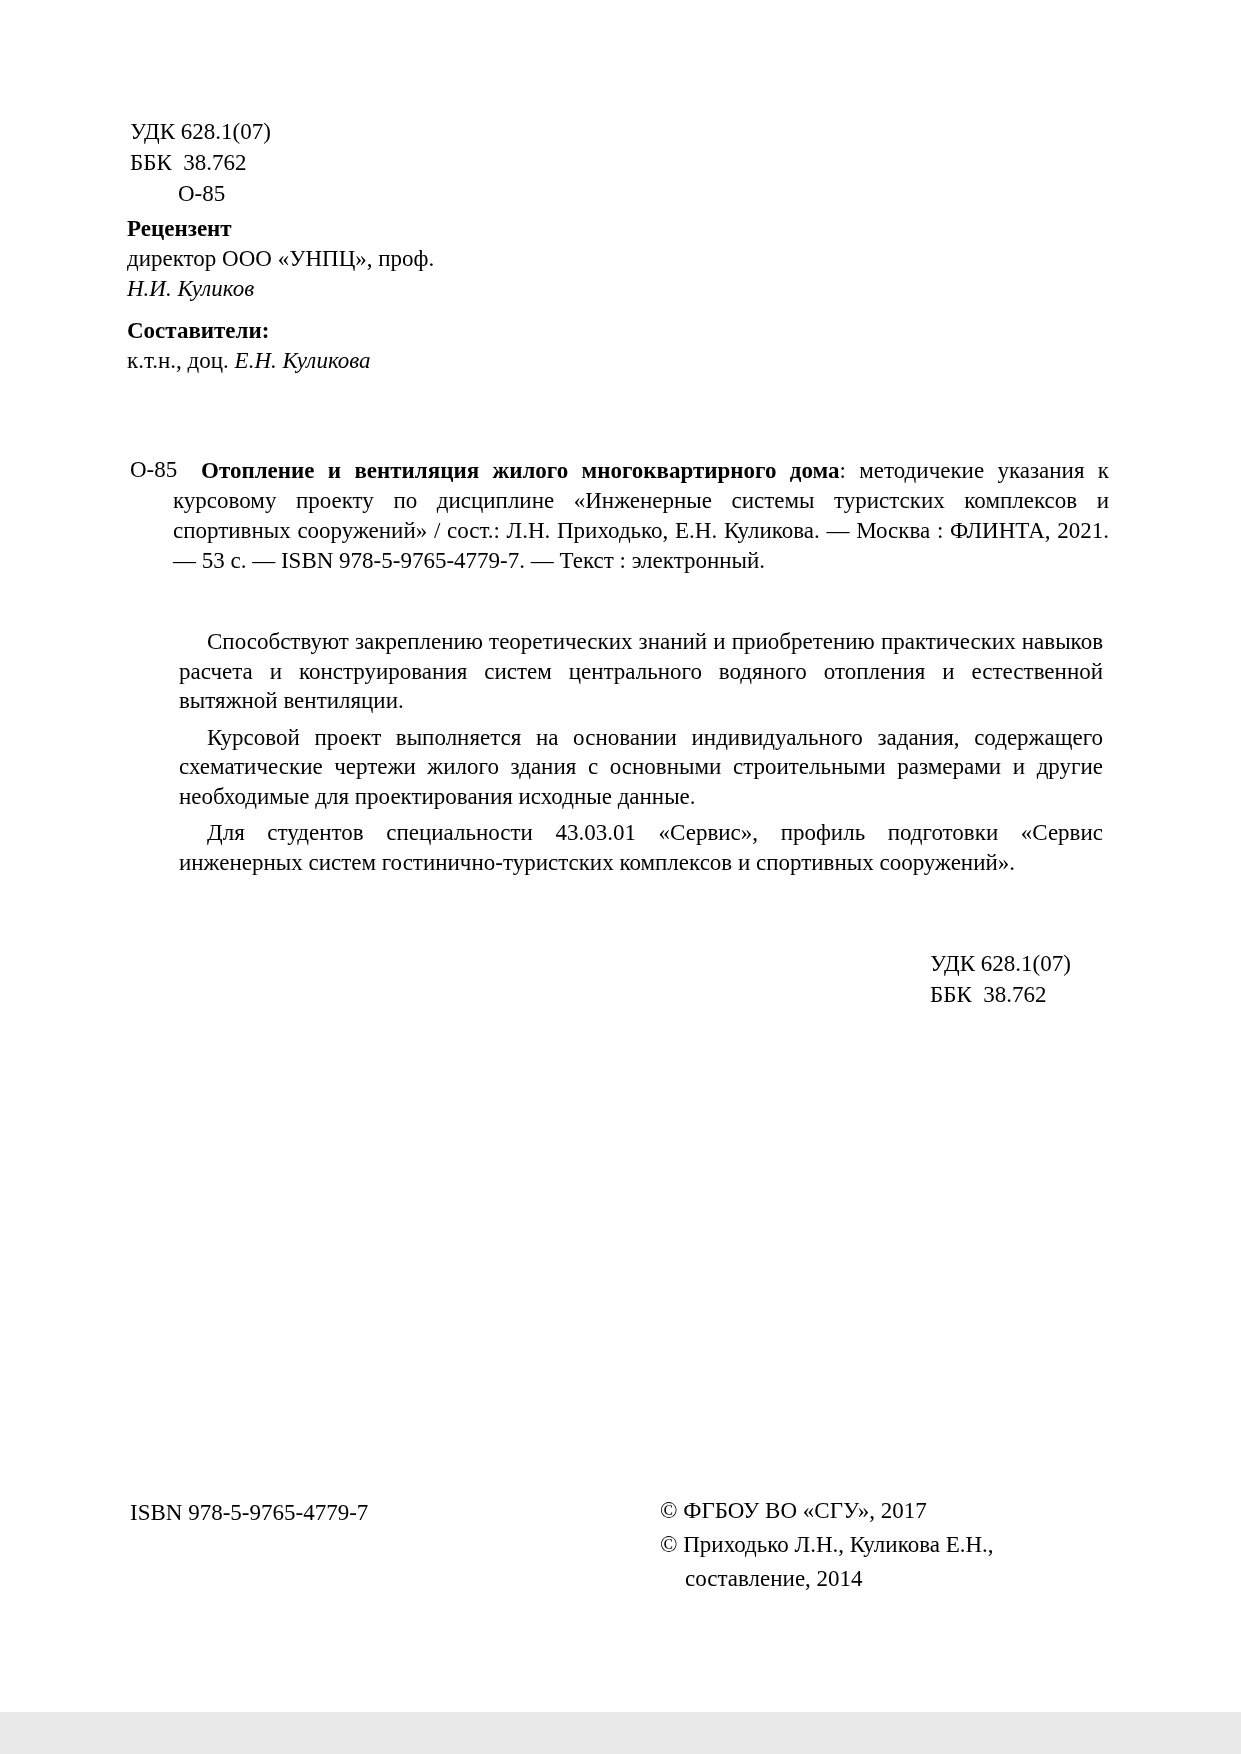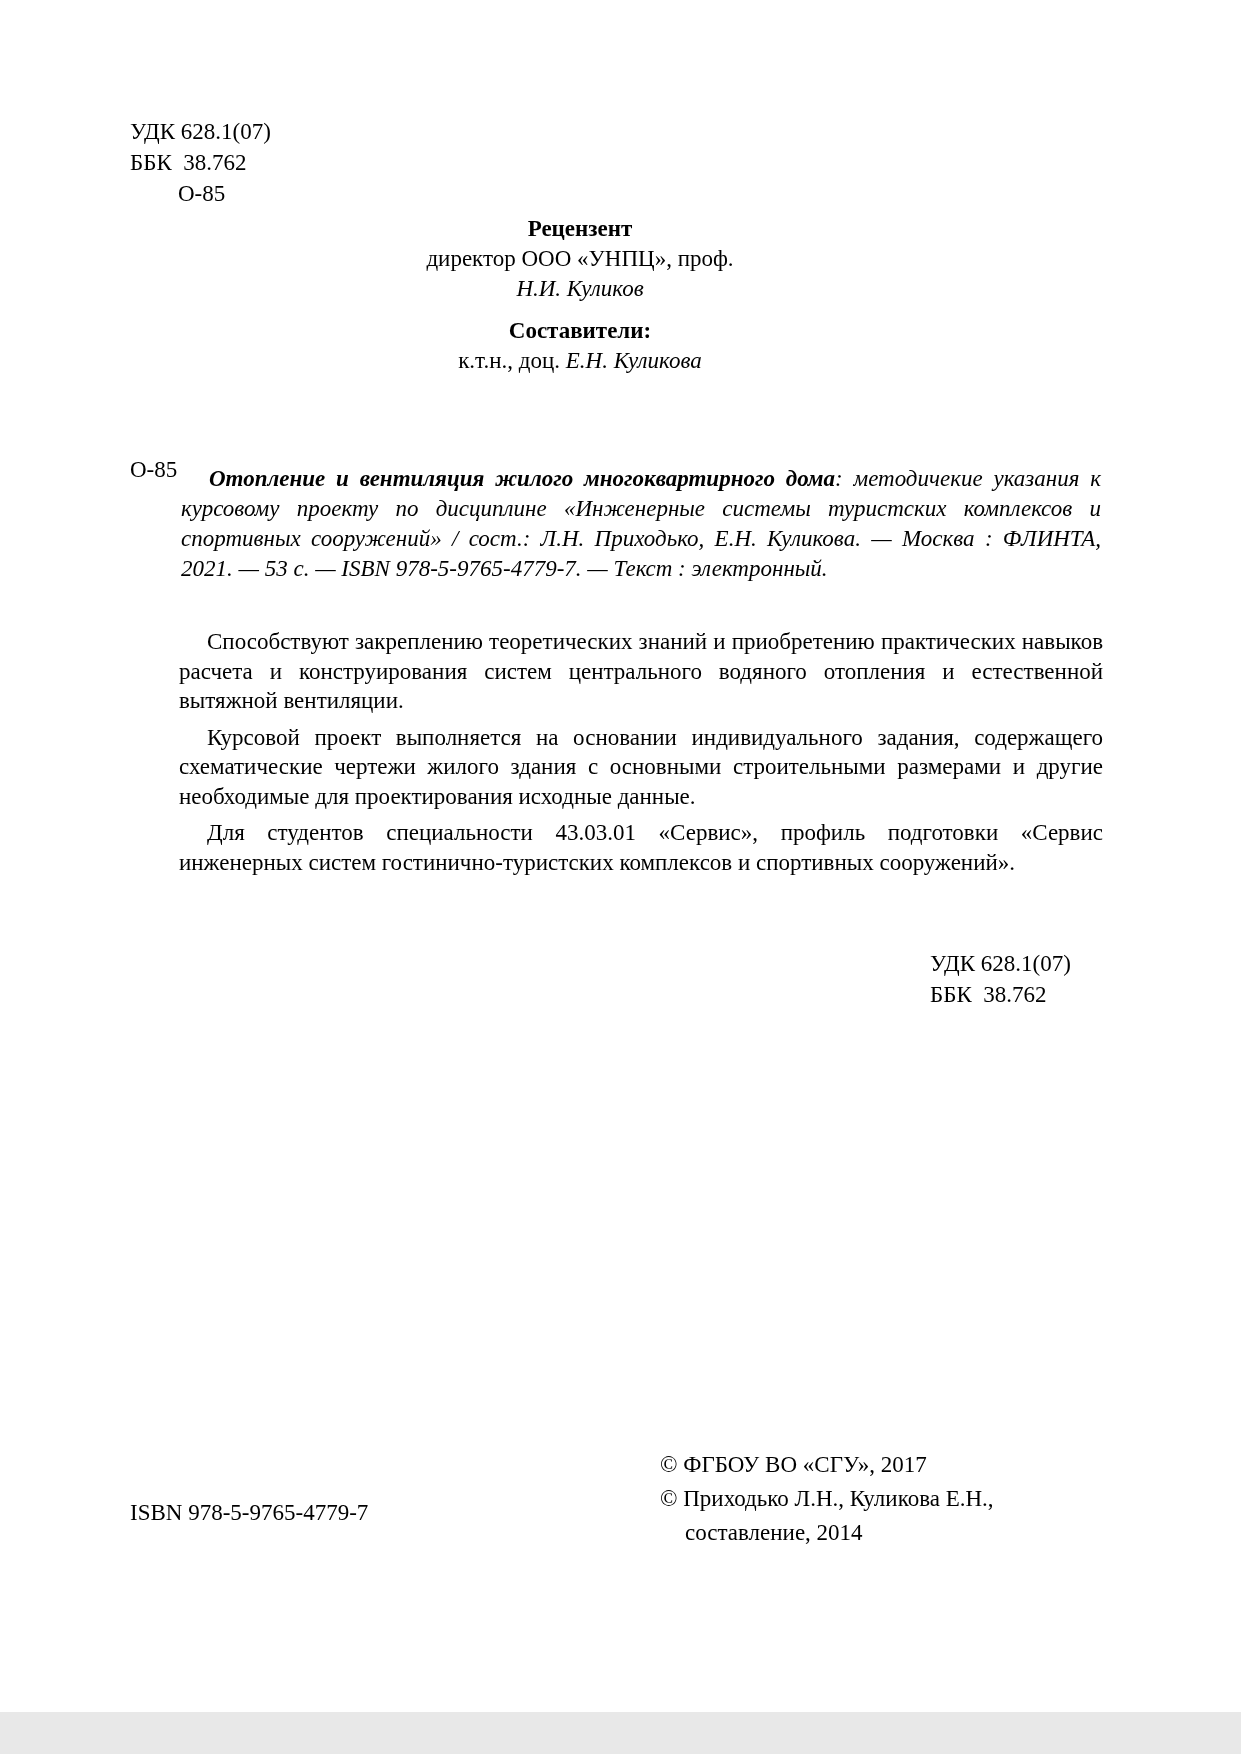--- a/index.html
+++ b/index.html
@@ -29,43 +29,41 @@
     top: 116px;
     line-height: 31px;
   }
   .codes-top .author-sign { padding-left: 48px; }
 
   
   .centered-block {
     position: absolute;
     left: 127px;
     width: 906px;
-    text-align: center;
     line-height: 30px;
   }
   .reviewer-block { top: 214px; }
   .compilers-block { top: 316px; }
 
   
   .bib-code {
     position: absolute;
     left: 130px;
     top: 455px;
     line-height: 30px;
   }
   .bib-text {
     position: absolute;
     left: 172px;
     right: 131px;
     top: 455px;
-    margin: 9px;
+    margin: 1px;
     line-height: 30px;
     text-align: justify;
     text-indent: 28px;
-    font-style: italic;
   }
 
   
   .annotation {
     position: absolute;
     left: 172px;
     right: 131px;
     top: 620px;
     line-height: 29.5px;
     text-align: justify;
@@ -86,21 +84,21 @@
   
   .footer-isbn {
     position: absolute;
     left: 130px;
     top: 1496px;
     line-height: 34px;
   }
   .footer-copyright {
     position: absolute;
     left: 660px;
-    top: 1448px;
+    top: 1494px;
     line-height: 34px;
   }
   .footer-copyright .copyright-indent { padding-left: 25px; }
 </style>
 </head>
 <body>
 
 <div class="page">
 
   <div class="codes-top">

